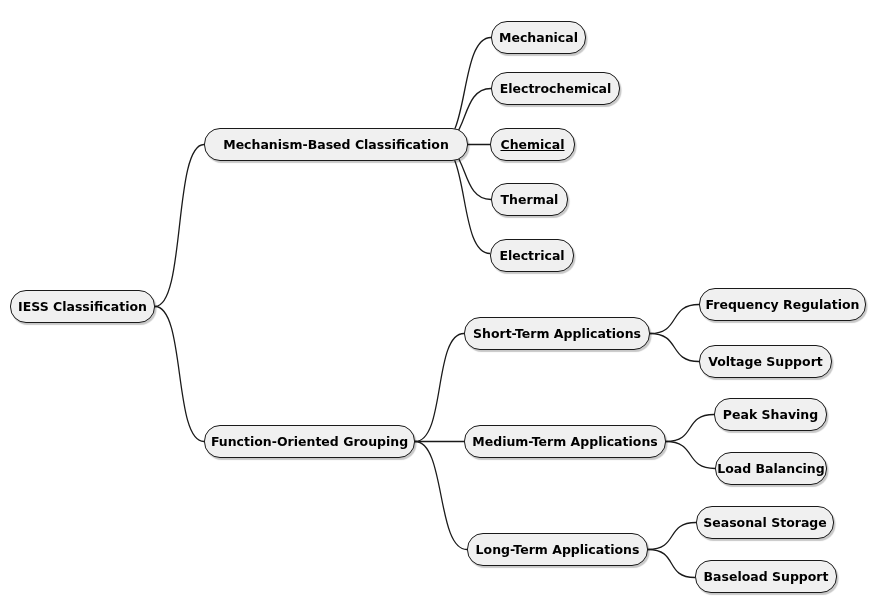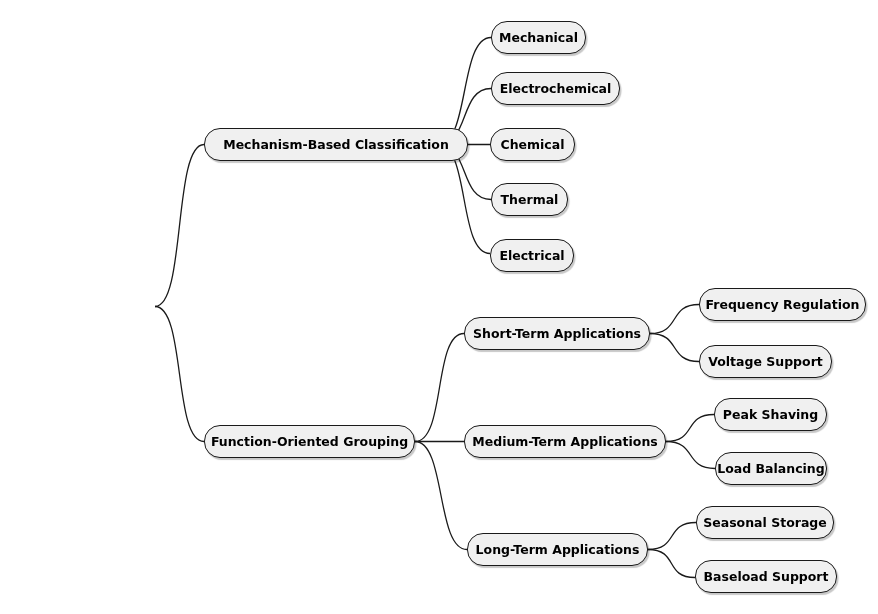--- a/index.html
+++ b/index.html
@@ -62,25 +62,26 @@
     <path d="M 415,441.5 C 446,441.5 433,441.5 464,441.5"></path>
     <path d="M 415,441.5 C 446,441.5 436,549.5 467,549.5"></path>
     <path d="M 650,333.5 C 681,333.5 668,304.5 699,304.5"></path>
     <path d="M 650,333.5 C 681,333.5 668,361.5 699,361.5"></path>
     <path d="M 666,441.5 C 697,441.5 683,414.5 714,414.5"></path>
     <path d="M 666,441.5 C 697,441.5 684,468.5 715,468.5"></path>
     <path d="M 648,549.5 C 679,549.5 665,522.5 696,522.5"></path>
     <path d="M 648,549.5 C 679,549.5 664,577.5 695,577.5"></path>
   </svg>
 
+  <div class="node" style="left:10px;  top:290px; width:145px;">IESS Classification</div>
 
   <div class="node" style="left:204px; top:128px; width:264px;">Mechanism-Based Classification</div>
   <div class="node" style="left:491px; top:21px;  width:95px;">Mechanical</div>
   <div class="node" style="left:491px; top:72px;  width:129px;">Electrochemical</div>
-  <div class="node" style="left:490px; top:128px; width:85px;">Chemical</div>
+  <div class="node" style="left:490px; top:128px; width:85px;text-decoration:underline;">Chemical</div>
   <div class="node" style="left:491px; top:183px; width:77px;">Thermal</div>
   <div class="node" style="left:490px; top:239px; width:84px;">Electrical</div>
 
   <div class="node" style="left:204px; top:425px; width:211px;">Function-Oriented Grouping</div>
 
   <div class="node" style="left:699px; top:288px; width:167px;">Frequency Regulation</div>
   <div class="node" style="left:464px; top:317px; width:186px;">Short-Term Applications</div>
   <div class="node" style="left:699px; top:345px; width:133px;">Voltage Support</div>
 
   <div class="node" style="left:464px; top:425px; width:202px;">Medium-Term Applications</div>

